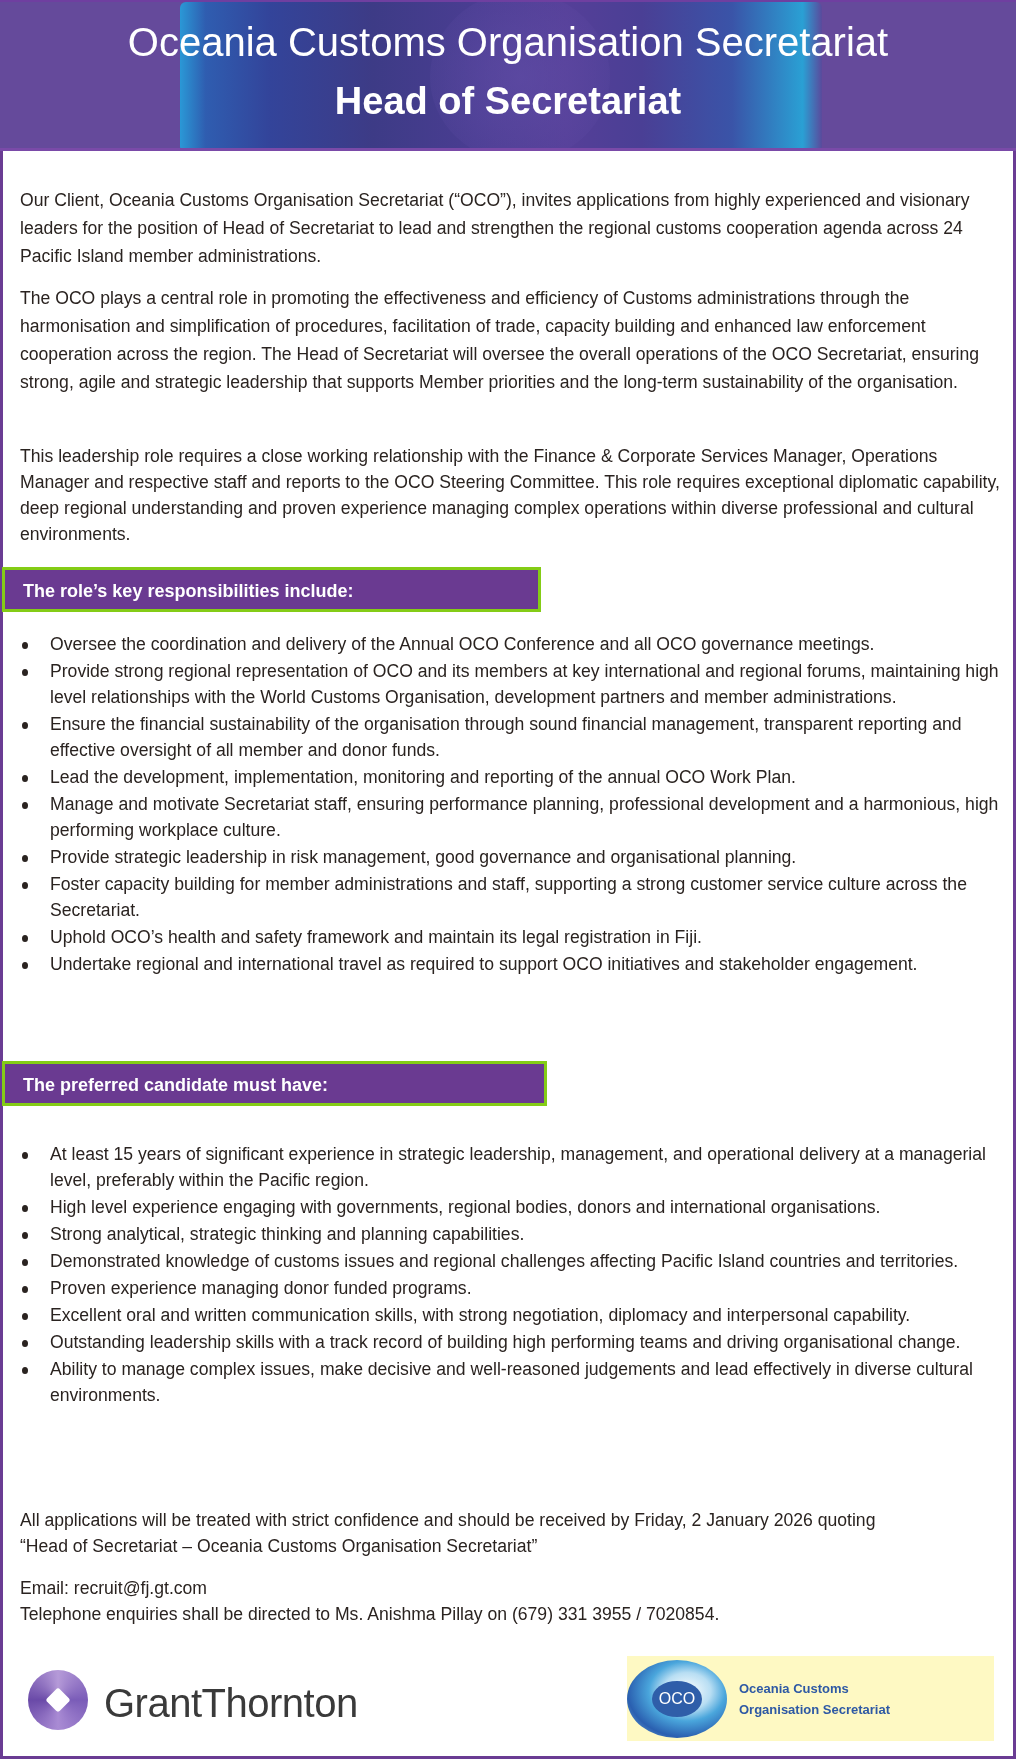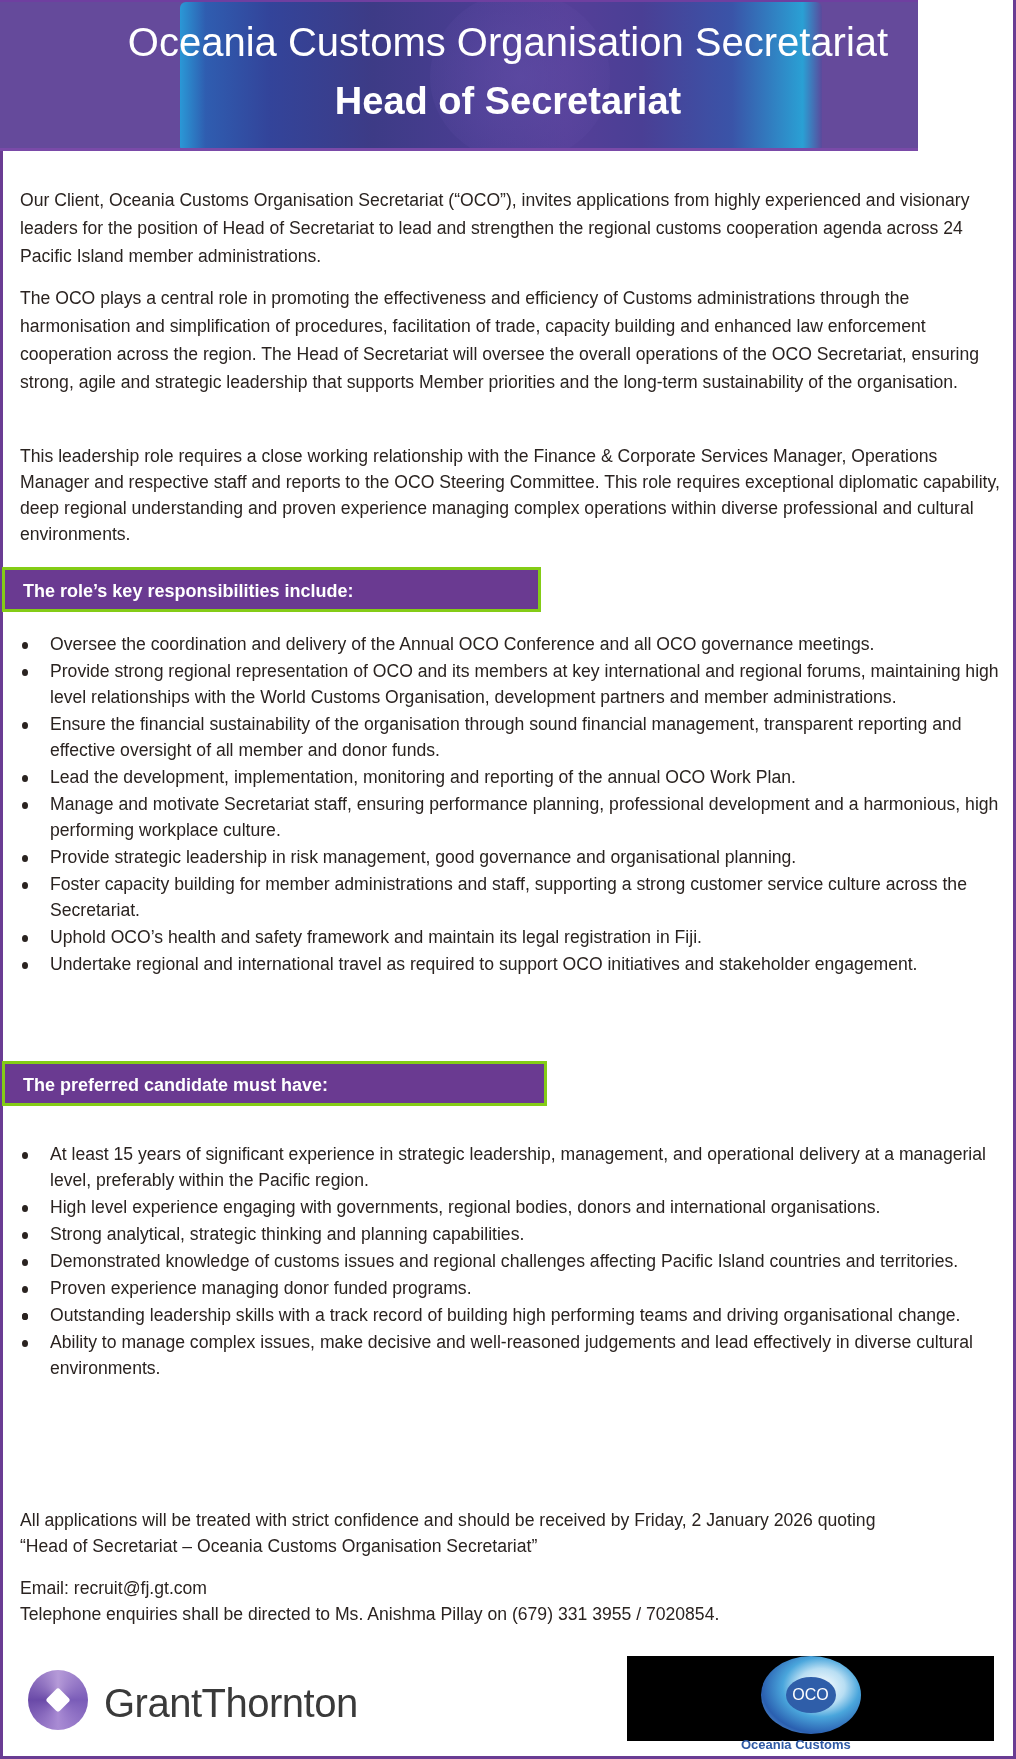--- a/index.html
+++ b/index.html
@@ -15,21 +15,21 @@
       left: 0; top: 0;
       width: 1016px; height: 1759px;
       border: 3px solid #6a3c93;
       border-top-width: 0;
       background: #ffffff;
     }
     
     .banner {
       position: absolute;
       left: 0; top: 0;
-      width: 918px; height: 151px;
+      width: 1016px; height: 151px;
       background: #654a9b;
       border-top: 2px solid #6f3fa0;
       border-bottom: 3px solid #7a4aa8;
       overflow: hidden;
     }
     .banner .band {
       position: absolute;
       left: 180px; top: 0;
       width: 642px; height: 150px;
       background: linear-gradient(90deg,
@@ -138,22 +138,22 @@
       margin-left: 16px;
       font-size: 40px;
       color: #3a3a3a;
       letter-spacing: -0.5px;
       margin-top: 8px;
     }
     .logo-oco {
       position: absolute;
       left: 627px; top: 1656px;
       width: 367px; height: 85px;
-      background: #000000;
-      display: flex; align-items: center; flex-direction: column;
+      background: #fef9c3;
+      display: flex; align-items: center;
     }
     .logo-oco .ring {
       width: 100px; height: 78px;
       margin-left: 0px;
       border-radius: 50%;
       background: radial-gradient(ellipse at 60% 40%, #ffffff 0%, #b8def3 28%, #4aa6dc 45%, #2a5fb0 70%, #8fd0ee 100%);
       position: relative;
       flex: none;
     }
     .logo-oco .ring .inner {
@@ -207,21 +207,21 @@
 </ul>
 
 <div class="section-bar bar2">The preferred candidate must have:</div>
 
 <ul class="bullets list2">
   <li><span class="dot"></span><span>At least 15 years of significant experience in strategic leadership, management, and operational delivery at a managerial level, preferably within the Pacific region.</span></li>
   <li><span class="dot"></span><span>High level experience engaging with governments, regional bodies, donors and international organisations.</span></li>
   <li><span class="dot"></span><span>Strong analytical, strategic thinking and planning capabilities.</span></li>
   <li><span class="dot"></span><span>Demonstrated knowledge of customs issues and regional challenges affecting Pacific Island countries and territories.</span></li>
   <li><span class="dot"></span><span>Proven experience managing donor funded programs.</span></li>
-  <li><span class="dot"></span></li>
+  <li><span class="dot"></span><span>Excellent oral and written communication skills, with strong negotiation, diplomacy and interpersonal capability.</span></li>
   <li><span class="dot"></span><span>Outstanding leadership skills with a track record of building high performing teams and driving organisational change.</span></li>
   <li><span class="dot"></span><span>Ability to manage complex issues, make decisive and well-reasoned judgements and lead effectively in diverse cultural environments.</span></li>
 </ul>
 
 <div class="content closing"><span>All applications will be treated with strict confidence and should be received by </span><b>Friday, 2 January 2026</b><span> quoting </span><br><b>“Head of Secretariat – Oceania Customs Organisation Secretariat”</b></div>
 
 <div class="content contact"><span>Email: </span><span>recruit@fj.gt.com</span><br><span>Telephone enquiries shall be directed to Ms. Anishma Pillay on (679) 331 3955 / 7020854.</span></div>
 
 <div class="logo-gt">
   <div class="mark"></div>

